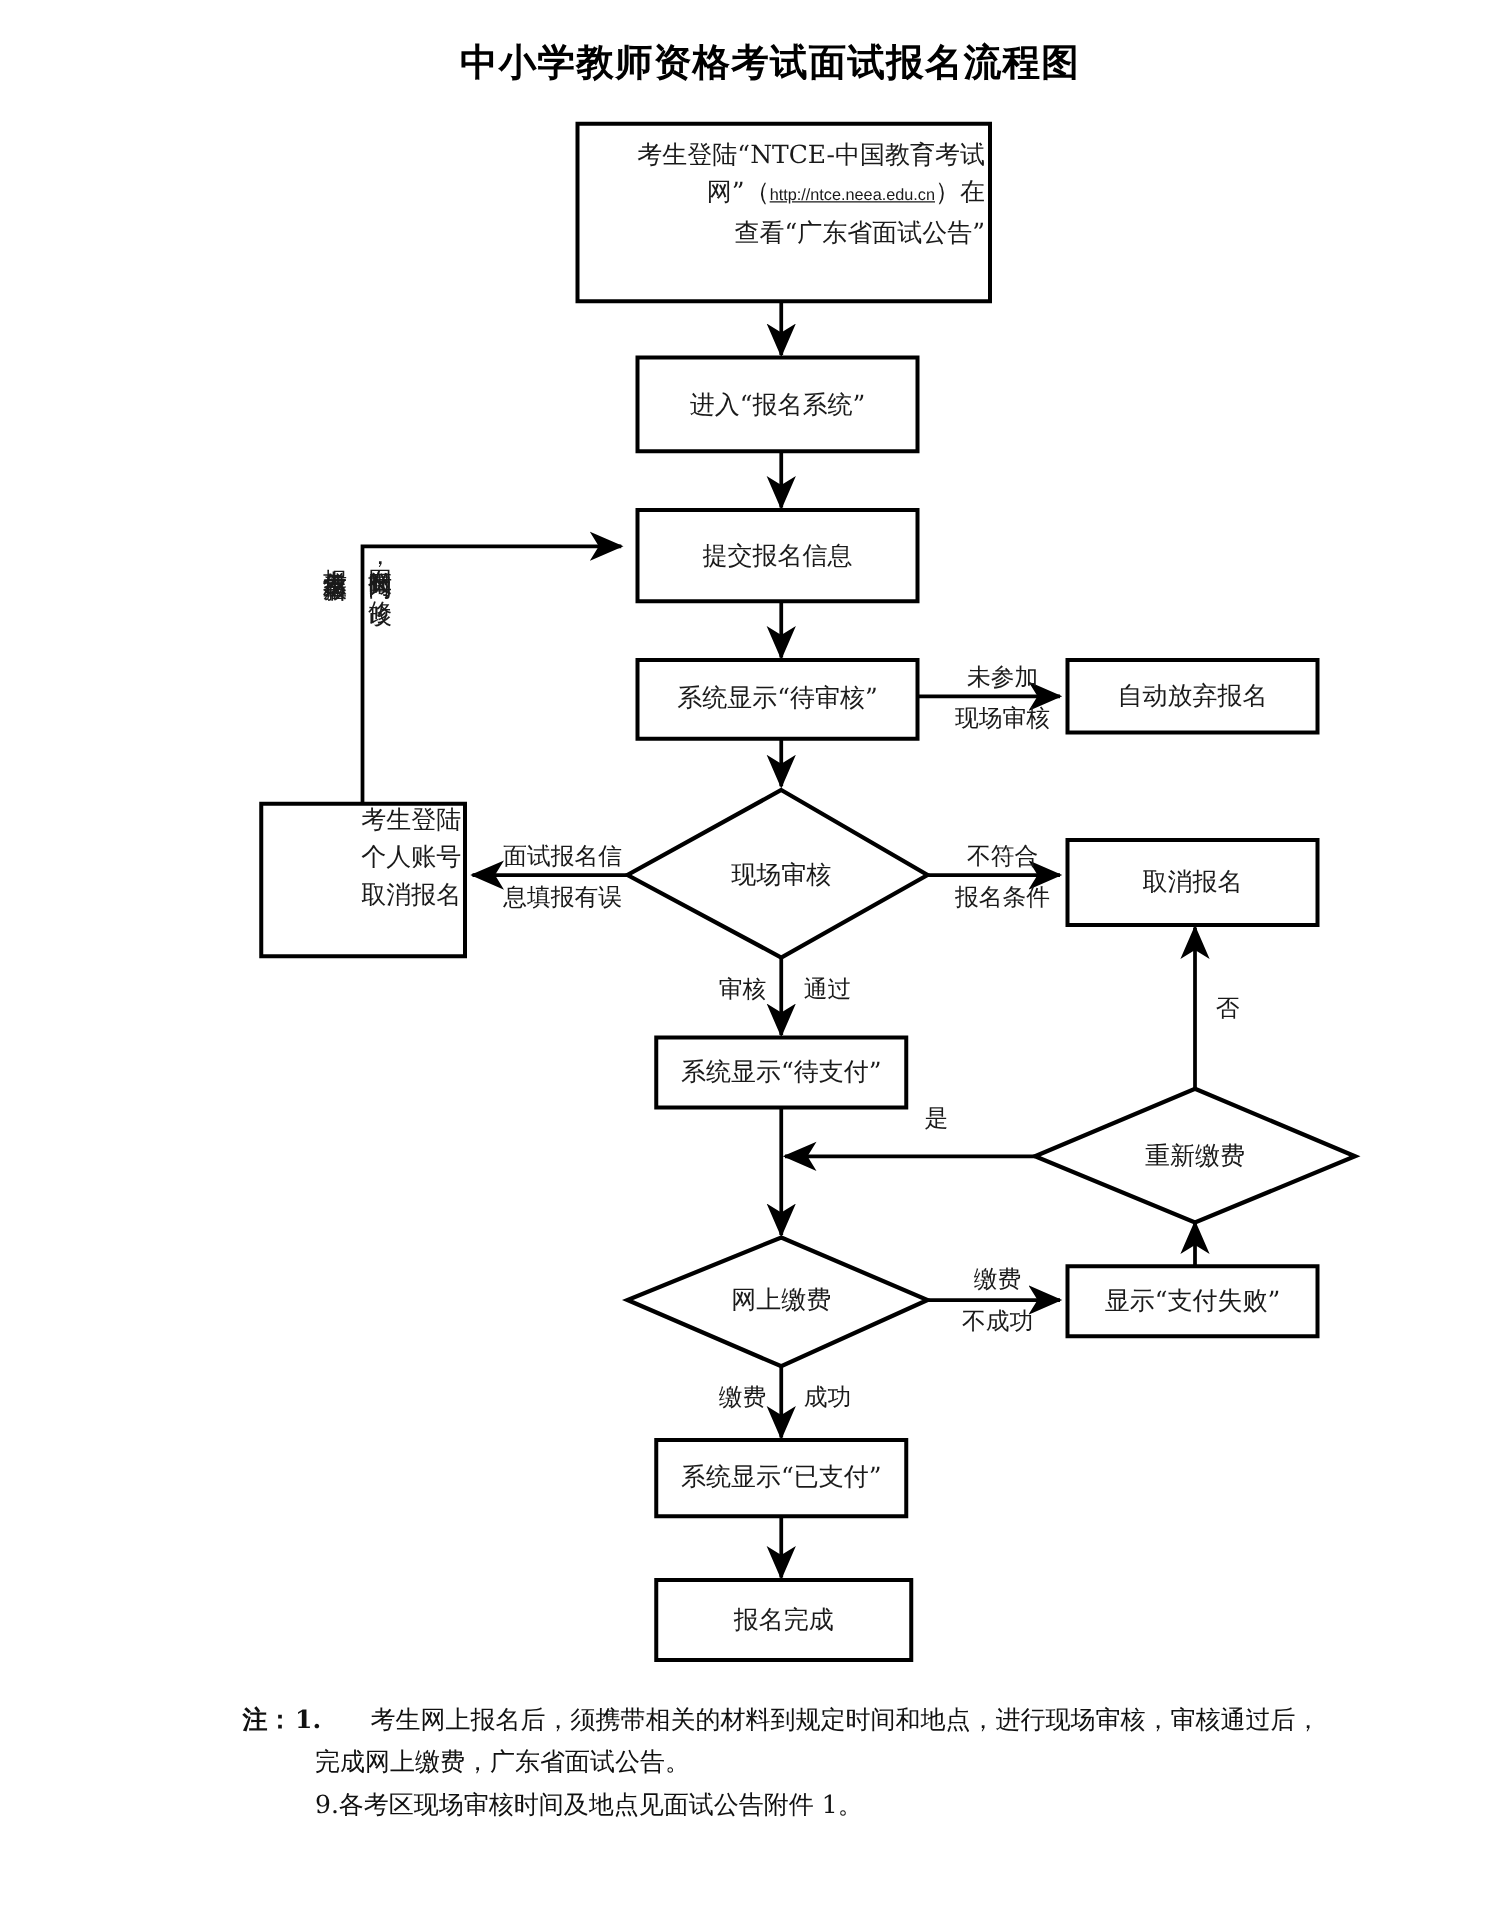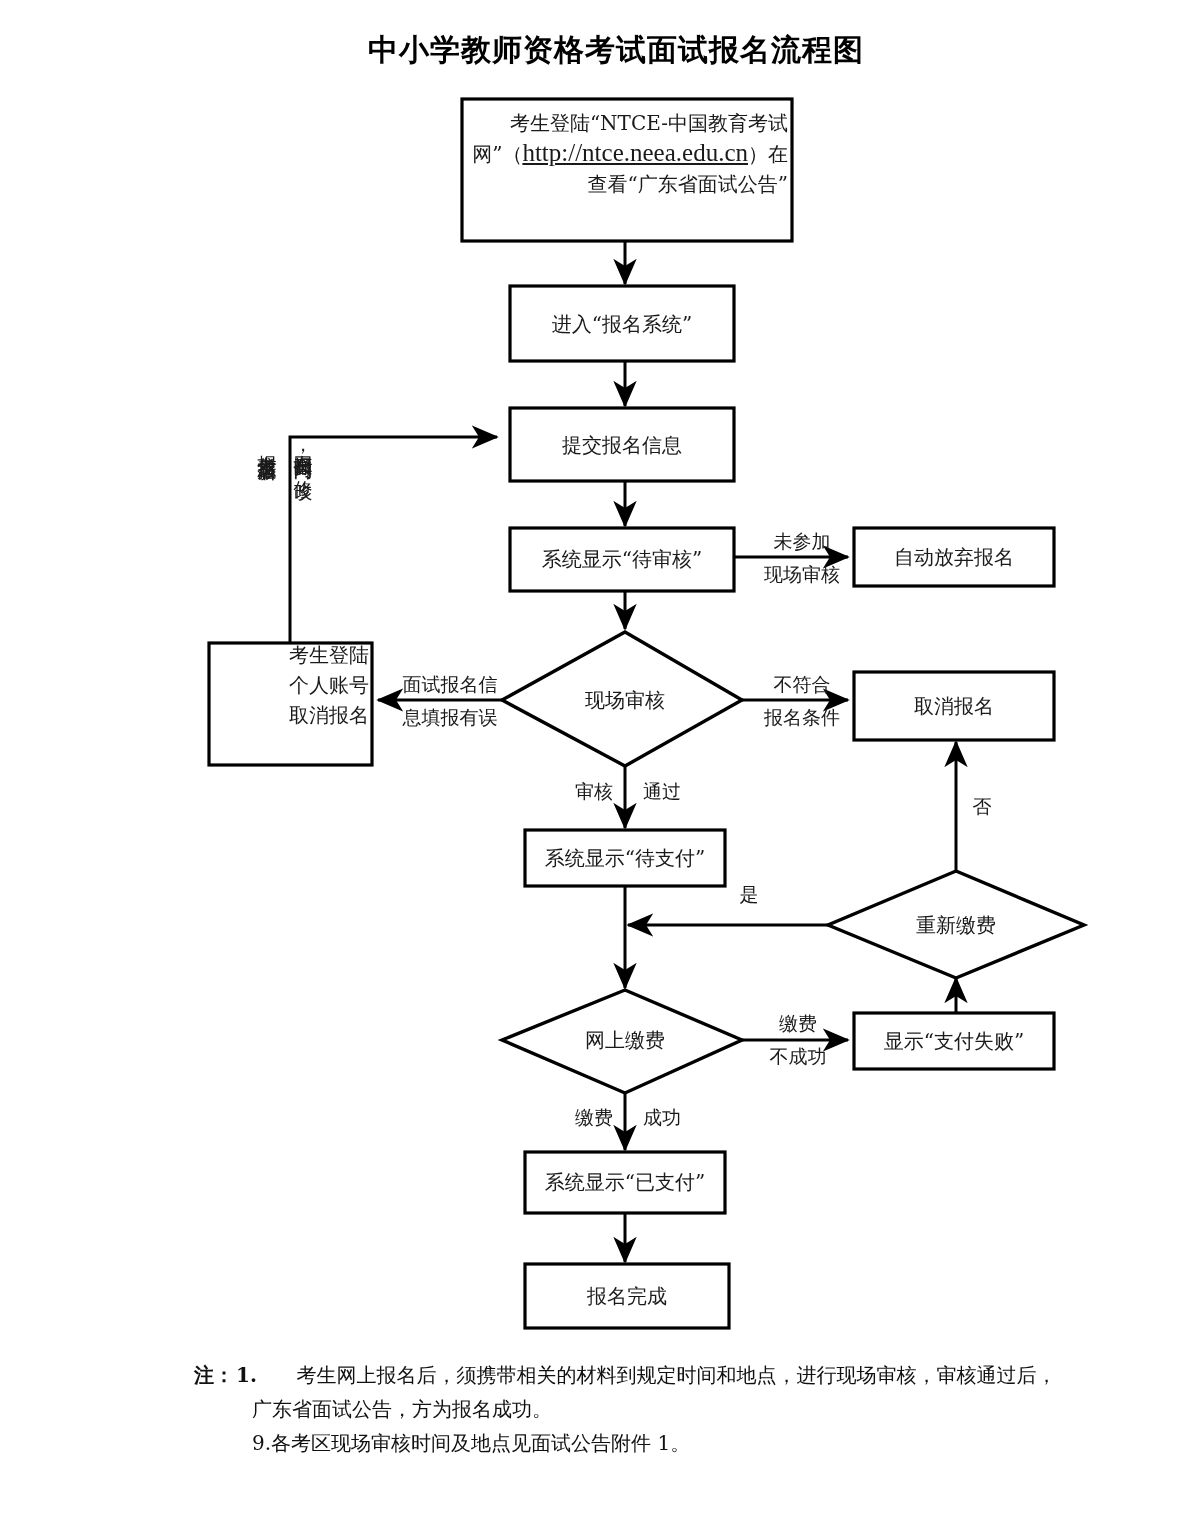--- a/index.html
+++ b/index.html
@@ -52,22 +52,22 @@
     dominant-baseline: middle;
   }
   .edgelabel {
     font-family: "DejaVu Serif", "Liberation Serif", serif;
     font-size: 19px;
     fill: #1a1a1a;
     text-anchor: middle;
     dominant-baseline: middle;
   }
   .linktext {
-    font-family: Liberation Serif, serif;
-    font-size: 25px;
+    font-family: Liberation Sans, sans-serif;
+    font-size: 13px;
     fill: #2020c0;
     text-decoration: underline;
   }
   .title-text {
     position: absolute;
     left: 0;
     top: 30px;
     width: 1200px;
     text-align: center;
     font-family: "DejaVu Serif", "Liberation Serif", serif;
@@ -248,17 +248,17 @@
 
   <div class="vert-label" id="vlabel-reapply">报考信息重新报名</div>
   <div class="vert-label" id="vlabel-modify">在网报时间内，修改</div>
 
   <div class="notes">
     <div class="note-row">
       <span class="note-lead">注：</span>
       <span class="note-lead">1.</span>
       <span class="note-body">考生网上报名后，须携带相关的材料到规定时间和地点，进行现场审核，审核通过后，</span>
     </div>
-    <div class="note-indent">广东省面试公告，方为报名成功。</div>
+    <div class="note-indent">完成网上缴费，广东省面试公告。</div>
     <div class="note-indent">9.各考区现场审核时间及地点见面试公告附件 1。</div>
   </div>
 
 </div>
 
 </body></html>

